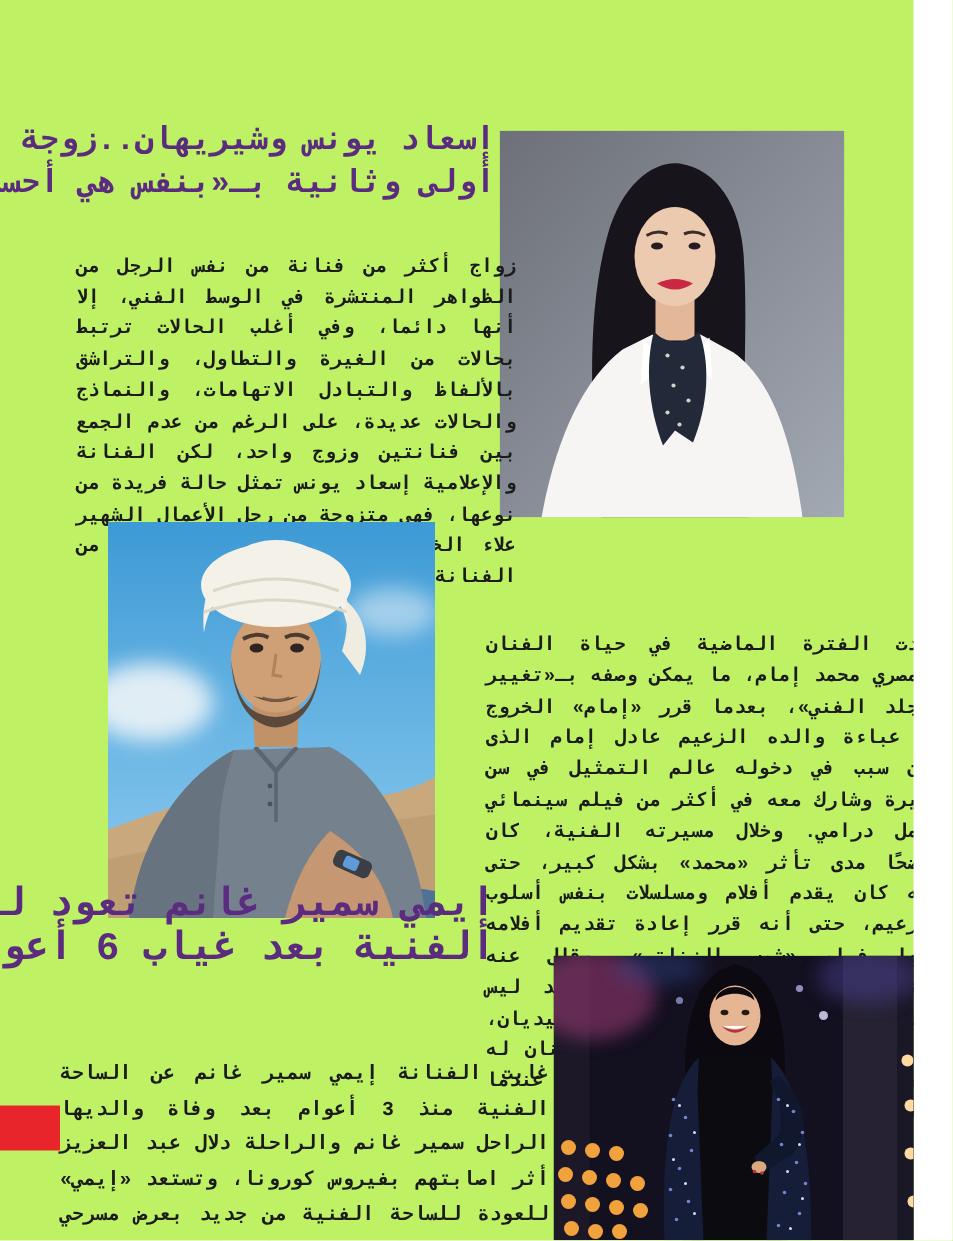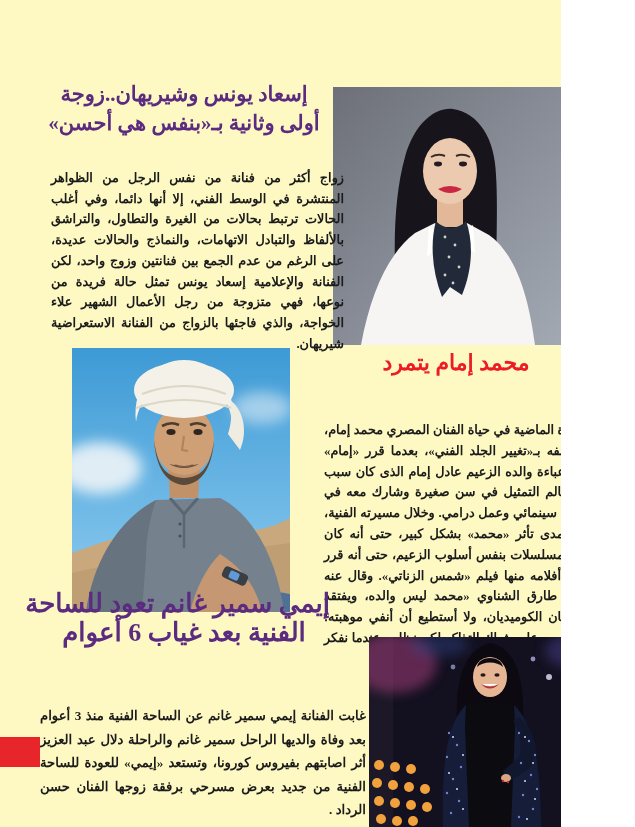--- a/index.html
+++ b/index.html
@@ -1,18 +1,18 @@
 <!DOCTYPE html>
 <html lang="ar"><head>
 <meta charset="utf-8">
 <style>
   html,body{margin:0;padding:0;background:#ffffff;}
   .page{
-    position:relative;width:561px;height:827px;background:#fef9c3;overflow:hidden;
-    font-family:Liberation Serif, serif;
+    position:relative;width:609px;height:827px;background:#bef264;overflow:hidden;
+    font-family:Liberation Mono, monospace;
   }
   .headline{position:absolute;direction:rtl;text-align:center;font-weight:bold;}
   .headline .hl{white-space:nowrap;}
   .h1a{left:38px;top:80px;width:292px;font-size:21px;line-height:29px;color:#5b2b7f;}
   .h2a{left:318px;top:347px;width:276px;font-size:22px;line-height:31px;color:#ed1c24;}
   .h3a{left:38px;top:589px;width:292px;font-size:26px;line-height:29px;color:#5b2b7f;}
   .body-text{
     position:absolute;margin:16px;direction:rtl;text-align:justify;
     font-weight:bold;color:#1b1b1b;
   }
@@ -66,21 +66,20 @@
         <circle cx="126" cy="180" r="1.4"></circle>
           <circle cx="112" cy="188" r="1.4"></circle>
           <circle cx="120" cy="196" r="1.4"></circle>
       </g>
     </svg>
   </div>
 
   <p class="body-text b1">زواج أكثر من فنانة من نفس الرجل من الظواهر المنتشرة في الوسط الفني، إلا أنها دائما، وفي أغلب الحالات ترتبط بحالات من الغيرة والتطاول، والتراشق بالألفاظ والتبادل الاتهامات، والنماذج والحالات عديدة، على الرغم من عدم الجمع بين فنانتين وزوج واحد، لكن الفنانة والإعلامية إسعاد يونس تمثل حالة فريدة من نوعها، فهي متزوجة من رجل الأعمال الشهير علاء الخواجة، والذي فاجئها بالزواج من الفنانة الاستعراضية شيريهان.</p>
 
   <div class="headline h2a">
-    <div class="hl">محمد إمام يتمرد</div>
   </div>
 
   <div class="photo photo2">
     <svg width="218" height="264" viewBox="0 0 218 264" preserveAspectRatio="none">
       <defs>
         <linearGradient id="p2sky" x1="0" y1="0" x2="0" y2="1">
           <stop offset="0" stop-color="#3d9ad5"></stop>
           <stop offset="1" stop-color="#90cdf1"></stop>
         </linearGradient>
         <filter id="p2bl" x="-50%" y="-50%" width="200%" height="200%">

